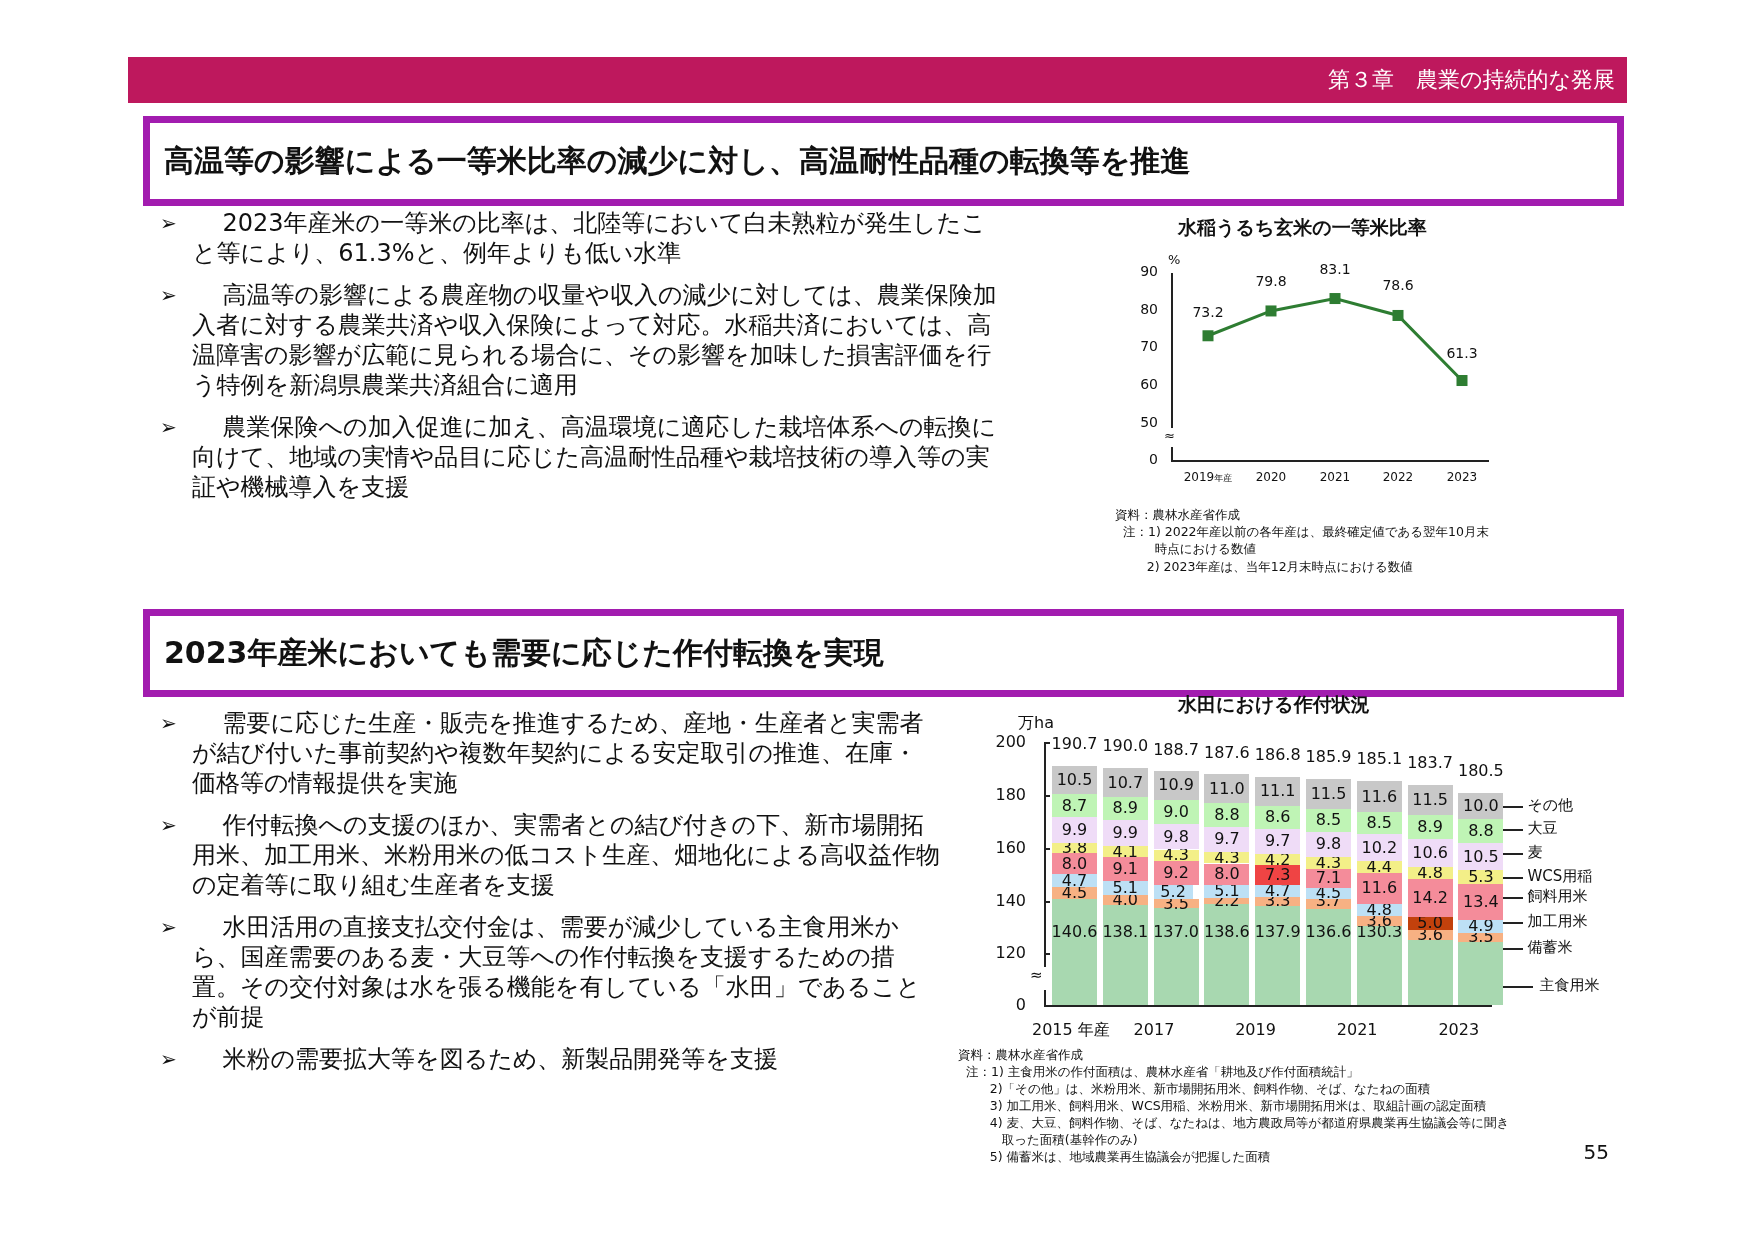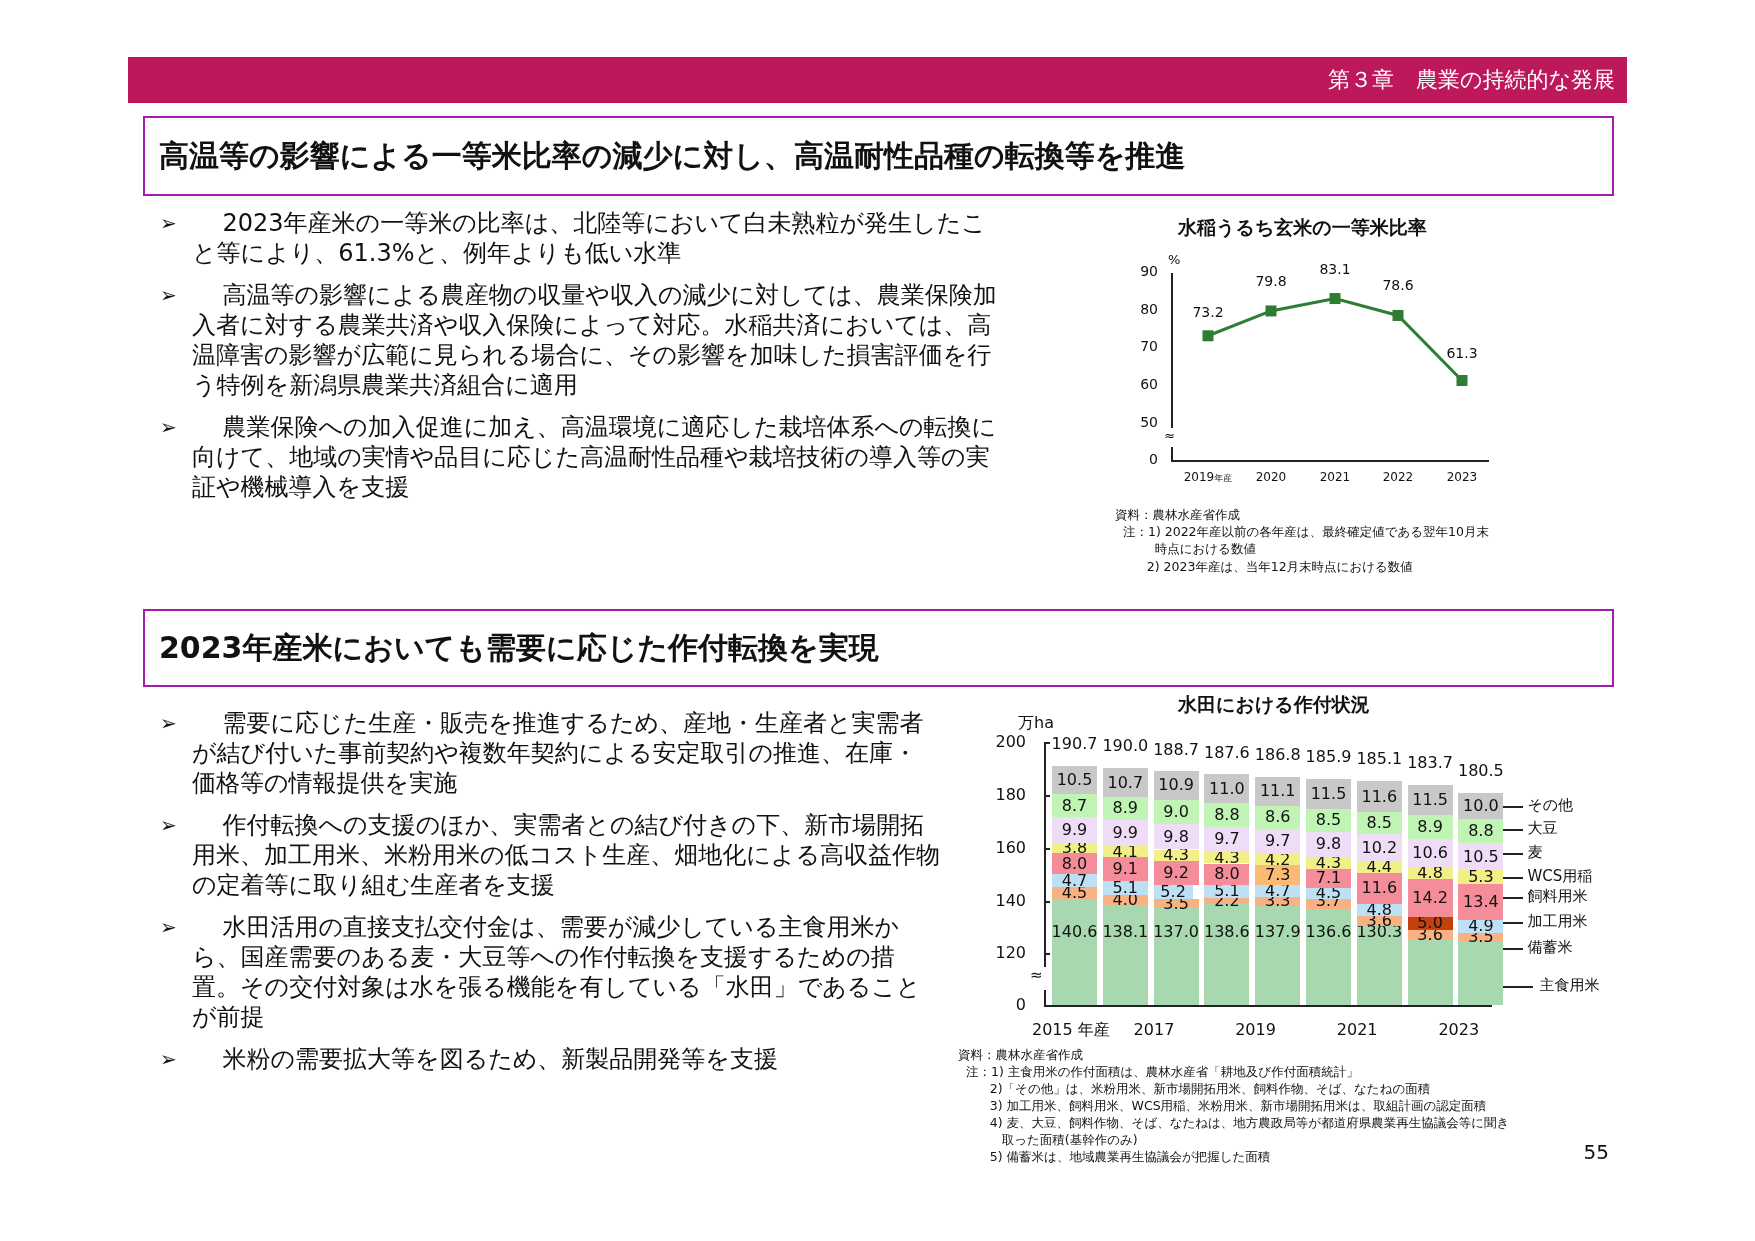--- a/index.html
+++ b/index.html
@@ -1,19 +1,19 @@
 <!DOCTYPE html>
 <html><head>
 <meta charset="utf-8">
 <style>
   html,body{margin:0;padding:0;background:#fff;}
   body{width:1755px;height:1241px;position:relative;overflow:hidden;font-family:"DejaVu Sans","Liberation Sans",sans-serif;color:#111;}
   .header-bar{position:absolute;left:128px;top:57px;width:1499px;height:46px;background:#be185d;}
   .header-bar span{position:absolute;right:12px;top:8px;color:#fff;font-size:22px;letter-spacing:0px;}
-  .title-box{position:absolute;left:143px;width:1467px;border:2px solid #a21caf;background:#fff;}
+  .title-box{position:absolute;left:143px;width:1467px;border:7px solid #a21caf;background:#fff;}
   .title-box span{position:absolute;left:14px;font-size:30px;font-weight:bold;}
   .bullets{position:absolute;left:160px;font-size:24px;line-height:30px;}
   .bullet{position:relative;padding-left:32px;margin-bottom:12px;}
   .bullet .mark{position:absolute;left:0;top:0;font-size:20px;}
   .bullet .txt{display:block;text-indent:2ch;}
   .chart-title{position:absolute;font-size:19px;font-weight:bold;}
   .ax{position:absolute;background:#222;}
   .tick{position:absolute;font-size:14px;text-align:right;}
   .xl{position:absolute;font-size:12px;text-align:center;}
   .dl{position:absolute;font-size:14px;text-align:center;}
@@ -239,21 +239,21 @@
       <div class="tot" style="left:1194.4px;width:65px;top:742.5360000000001px;">187.6</div>
       <div class="seg" style="left: 1255.2px; width: 45px; top: 905.744px; height: 99.256px; background: rgb(168, 216, 176); align-items: flex-start;">
         <span style="margin-top: 18.136px;">137.9</span>
       </div>
       <div class="seg" style="left:1255.2px;width:45px;top:897.0319999999999px;height:8.712000000000103px;background:#f7b183;">
         <span>3.3</span>
       </div>
       <div class="seg" style="left:1255.2px;width:45px;top:884.624px;height:12.407999999999902px;background:#bde0f5;">
         <span>4.7</span>
       </div>
-      <div class="seg" style="left:1255.2px;width:45px;top:865.352px;height:19.272000000000048px;background:#fdba74;">
+      <div class="seg" style="left:1255.2px;width:45px;top:865.352px;height:19.272000000000048px;background:#ef4444;">
         <span>7.3</span>
       </div>
       <div class="seg" style="left:1255.2px;width:45px;top:854.264px;height:11.087999999999965px;background:#f3ef88;">
         <span>4.2</span>
       </div>
       <div class="seg" style="left:1255.2px;width:45px;top:828.656px;height:25.60800000000006px;background:#efdcf7;">
         <span>9.7</span>
       </div>
       <div class="seg" style="left:1255.2px;width:45px;top:805.952px;height:22.70399999999995px;background:#bff4b5;">
         <span>8.6</span>

